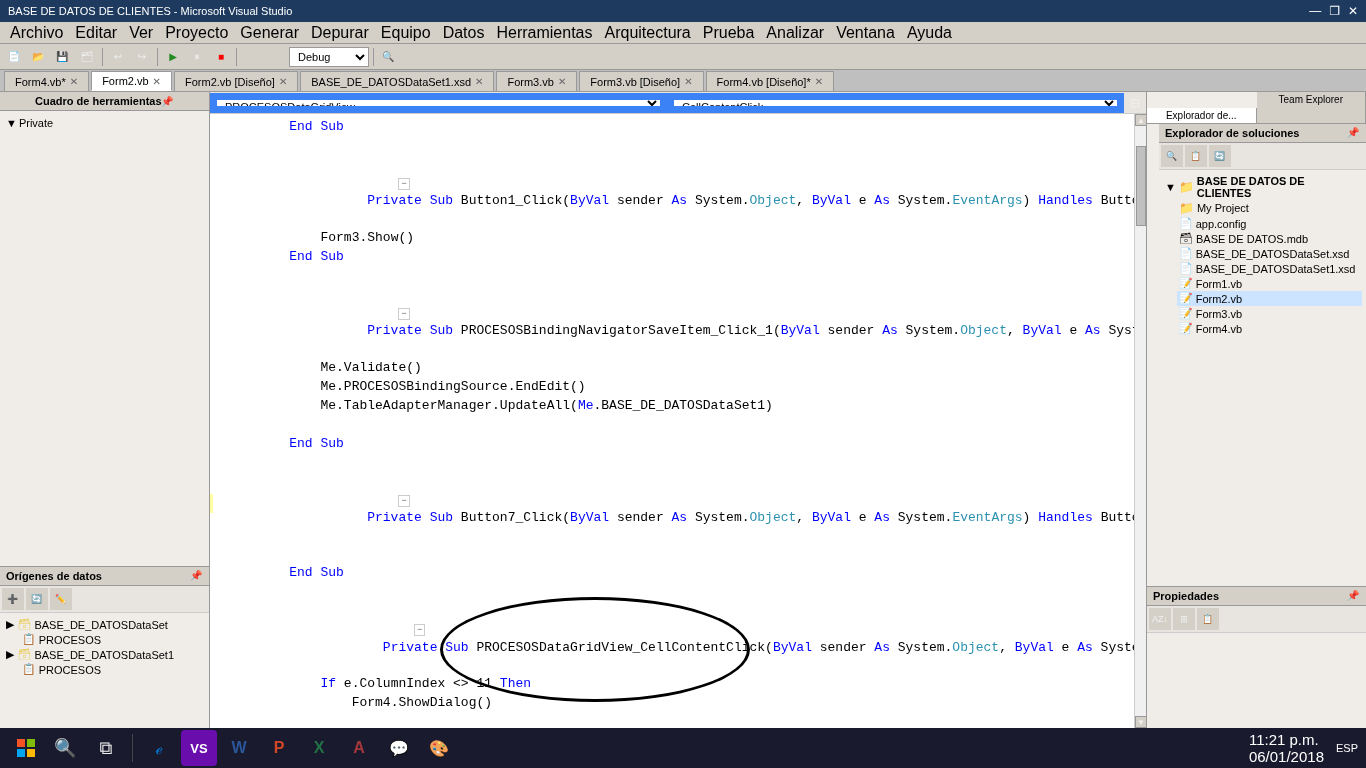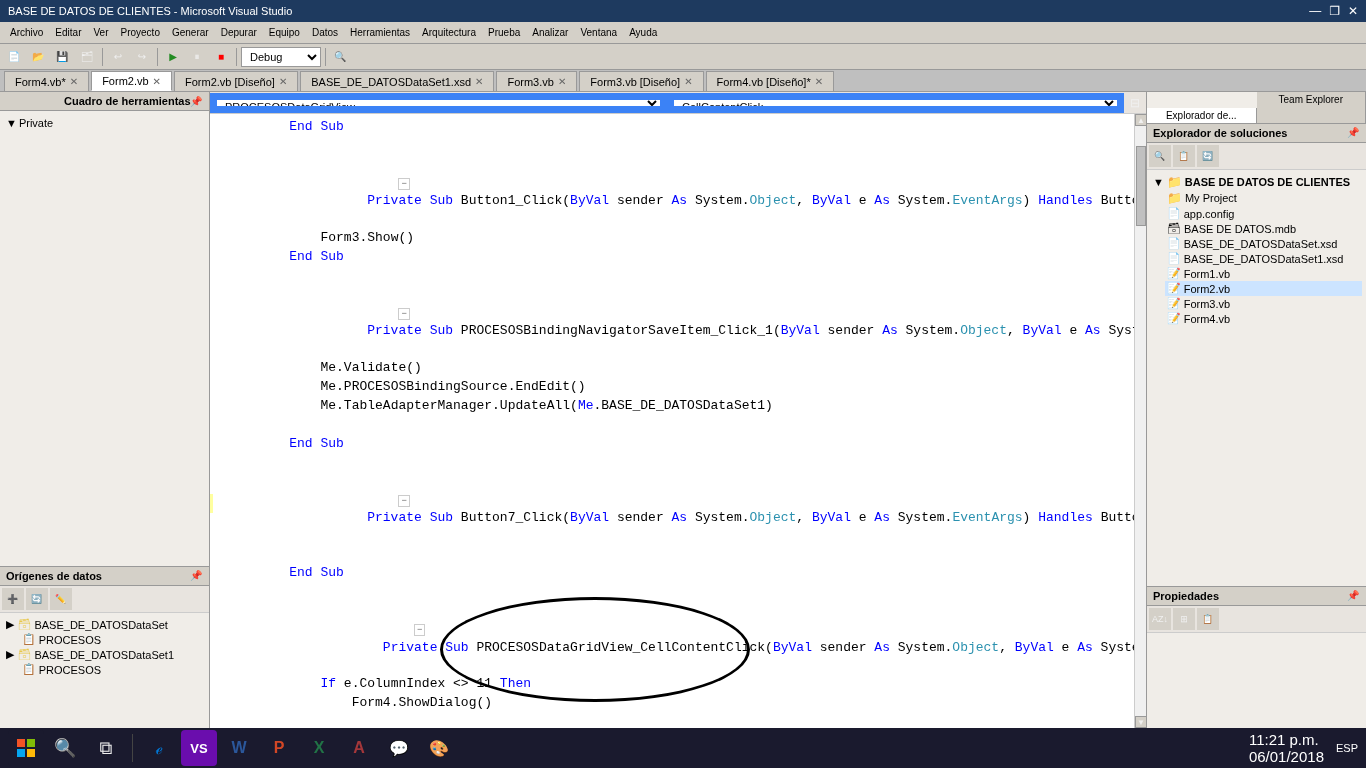--- a/index.html
+++ b/index.html
@@ -4,41 +4,41 @@
   <style>
     * { margin: 0; padding: 0; box-sizing: border-box; }
     body { font-family: 'Segoe UI', sans-serif; font-size: 12px; background: #2d2d2d; color: #f0f0f0; overflow: hidden; width: 1366px; height: 768px; }
 
     
     #title-bar { background: #1e3a5f; height: 22px; display: flex; align-items: center; justify-content: space-between; padding: 9px 8px; color: white; font-size: 11px; }
     #title-bar-controls { display: flex; gap: 8px; }
     #title-bar-controls span { cursor: pointer; font-size: 12px; }
 
     
-    #menu-bar { background: #d4d0c8; height: 22px; display: flex; align-items: center; padding: 0 4px; color: #000; font-size: 10px; border-bottom: 1px solid #999; }
+    #menu-bar { background: #d4d0c8; height: 22px; display: flex; align-items: center; padding: 0 4px; color: #000; font-size: 16px; border-bottom: 1px solid #999; }
     #menu-bar span { padding: 2px 6px; cursor: pointer; }
 
     
     #toolbar { background: #d4d0c8; height: 26px; display: flex; align-items: center; padding: 0 4px; border-bottom: 1px solid #999; gap: 2px; flex-shrink: 0; }
     .tb-btn { width: 22px; height: 22px; background: #d4d0c8; border: 1px solid transparent; cursor: pointer; display: flex; align-items: center; justify-content: center; font-size: 10px; }
     .tb-sep { width: 1px; height: 18px; background: #999; margin: 0 2px; }
-    .tb-dropdown { height: 20px; background: white; border: 1px solid #999; font-size: 11px; padding: 0 4px; min-width: 80px; }
+    .tb-dropdown { height: 20px; background: white; border: 1px solid #999; font-size: 11px; padding: 0 4px; min-width: 80px; margin-left: 48px; }
 
     
     #tab-bar { background: #bfbfbf; height: 22px; display: flex; align-items: flex-end; padding: 0 4px; border-bottom: 1px solid #999; }
     .tab { height: 20px; padding: 0 10px; background: #d4d0c8; border: 1px solid #999; border-bottom: none; cursor: pointer; font-size: 11px; display: flex; align-items: center; gap: 4px; margin-right: 2px; color: #000; }
     .tab.active { background: white; border-bottom: 1px solid white; z-index: 1; }
     .tab .close-x { font-size: 10px; color: #666; }
 
     
     #main-layout { display: flex; height: calc(768px - 22px - 22px - 26px - 22px - 22px); }
 
     
     #toolbox { width: 210px; background: #f0ede8; border-right: 1px solid #999; display: flex; flex-direction: column; }
-    #toolbox-header { background: #d4d0c8; padding: 3px 6px; font-size: 11px; font-weight: bold; color: #000; border-bottom: 1px solid #999; display: flex; align-items: center; justify-content: flex-end; }
+    #toolbox-header { background: #d4d0c8; padding: 3px 6px; font-size: 11px; font-weight: bold; color: #000; border-bottom: 1px solid #999; display: flex; align-items: center; justify-content: center; }
     #toolbox-content { padding: 6px; color: #333; font-size: 11px; }
     .toolbox-section { margin-bottom: 8px; }
     .toolbox-section-header { font-size: 11px; color: #000; cursor: pointer; display: flex; align-items: center; gap: 2px; }
 
     
     #datasources { width: 210px; background: #f0ede8; border-right: 1px solid #999; border-top: 1px solid #999; }
     #datasources-header { background: #d4d0c8; padding: 3px 6px; font-size: 11px; font-weight: bold; color: #000; border-bottom: 1px solid #999; display: flex; justify-content: space-between; }
     #datasources-toolbar { background: #e8e4df; padding: 2px; display: flex; gap: 2px; border-bottom: 1px solid #ccc; }
     .ds-tree { padding: 4px; font-size: 11px; color: #000; }
     .ds-item { display: flex; align-items: center; gap: 3px; padding: 1px 2px; cursor: pointer; }
@@ -52,21 +52,21 @@
     #code-area { font-family: 'Courier New', monospace; font-size: 13px; color: #000; padding: 4px 0; line-height: 1.4; }
     .code-line { display: flex; align-items: flex-start; min-height: 19px; }
     .line-num-area { width: 30px; min-width: 30px; text-align: right; padding-right: 8px; color: #ccc; font-size: 11px; user-select: none; }
     .code-text { flex: 1; white-space: pre; padding-left: 4px; }
     .kw { color: #0000ff; }
     .obj { color: #2b91af; }
     .margin-area { width: 14px; min-width: 14px; background: #f0f0f0; border-right: 1px solid #e0e0e0; }
 
     
     #right-sidebar { width: 220px; background: #f0ede8; border-left: 1px solid #999; display: flex; flex-direction: column; }
-    #solution-explorer { flex: 1; }
+    #solution-explorer { flex: 1; margin-left: 12px; }
     #se-header { background: #d4d0c8; padding: 3px 6px; font-size: 11px; font-weight: bold; color: #000; border-bottom: 1px solid #999; display: flex; justify-content: space-between; }
     #se-toolbar { background: #e8e4df; padding: 2px; display: flex; gap: 2px; border-bottom: 1px solid #ccc; }
     .se-tree { padding: 4px; font-size: 11px; color: #000; }
     .se-item { display: flex; align-items: center; gap: 3px; padding: 1px 2px; cursor: pointer; }
     .se-child { margin-left: 14px; }
     .se-icon-folder { color: #e8c84e; font-size: 12px; }
     #se-tabs { display: flex; border-bottom: 1px solid #999; }
     .se-tab { flex: 1; text-align: center; padding: 2px; font-size: 10px; cursor: pointer; background: #d4d0c8; border-right: 1px solid #999; color: #000; }
     .se-tab.active { background: white; margin-top: 16px; }
 

